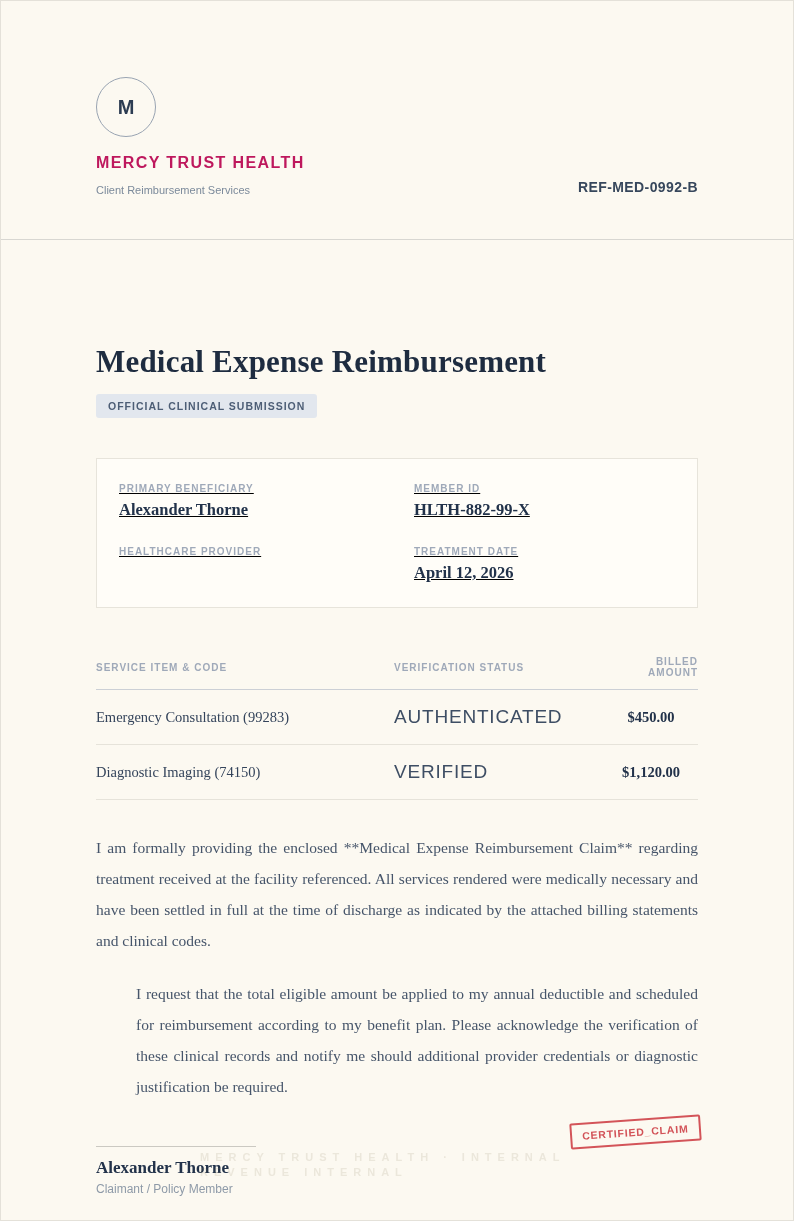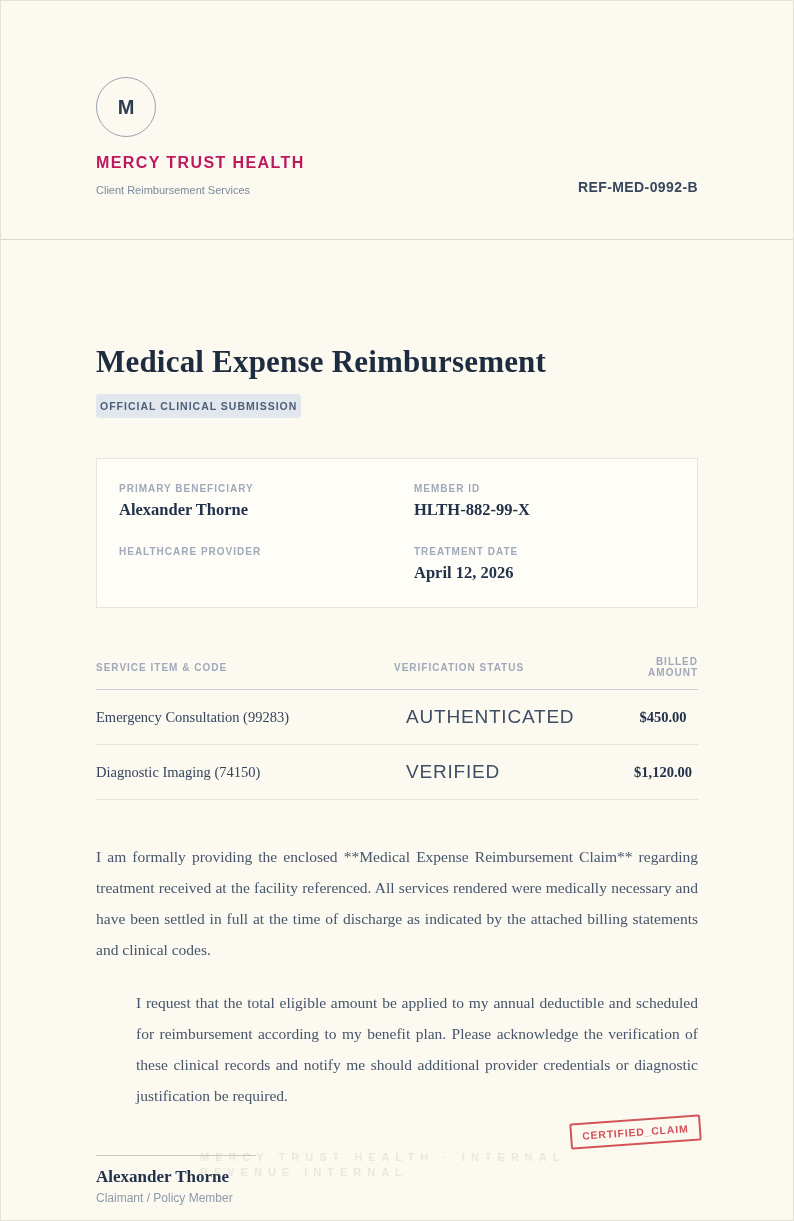--- a/index.html
+++ b/index.html
@@ -55,33 +55,34 @@
     color: #1e2c40;
     letter-spacing: 0.2px;
   }
   .doc-badge {
     display: inline-block;
     margin-top: 14px;
     background: #e2e7ee;
     color: #4d5e76;
     font-size: 10.5px; font-weight: 700;
     letter-spacing: 1px;
-    padding: 6px 4px;
+    padding: 6px 12px;
     border-radius: 3px;
   }
 
   
   .info-box {
     margin-top: 40px;
     border: 1px solid #e7e4db;
     background: #fffdf8;
     padding: 24px 22px;
     display: grid;
     grid-template-columns: 295px 1fr;
     row-gap: 26px;
+    text-decoration: underline;
   }
   .field-label {
     color: #9fa9b9; font-size: 10px; font-weight: 700;
     letter-spacing: 1px;
   }
   .field-value {
     font-family: "Liberation Serif", serif;
     color: #22324a; font-size: 16.5px; font-weight: 700;
     margin-top: 6px;
   }
@@ -99,21 +100,20 @@
     margin-top: 40px;
   }
   .th {
     color: #9fa9b9; font-size: 10px; font-weight: 700;
     letter-spacing: 1px;
   }
   .th.right, .td.right { text-align: right; }
   .table-row {
     border-bottom: 1px solid #e6e3da;
     padding: 16px 0;
-    gap: 12px;
   }
   .td.item {
     font-family: "Liberation Serif", serif;
     color: #34445b; font-size: 14.5px;
   }
   .td.status {
     font-family: Liberation Sans, sans-serif;
     color: #3e4e64; font-size: 19px; letter-spacing: 0.8px;
   }
   .td.amount {
@@ -121,21 +121,21 @@
     color: #22324a; font-size: 14.5px; font-weight: 700; text-align: center;
   }
 
   
   .body-paragraph {
     font-family: "Liberation Serif", serif;
     color: #46556a;
     font-size: 15.5px;
     line-height: 31px;
     text-align: justify;
-    margin-top: 41px;
+    margin-top: 32px;
   }
   .body-paragraph + .body-paragraph { margin-top: 22px; margin-left: 40px; }
 
   
   .signature-block { margin-top: 44px; }
   .signature-line {
     width: 160px; height: 0;
     border-top: 1px solid #cbc9c2;
   }
   .signature-name {

